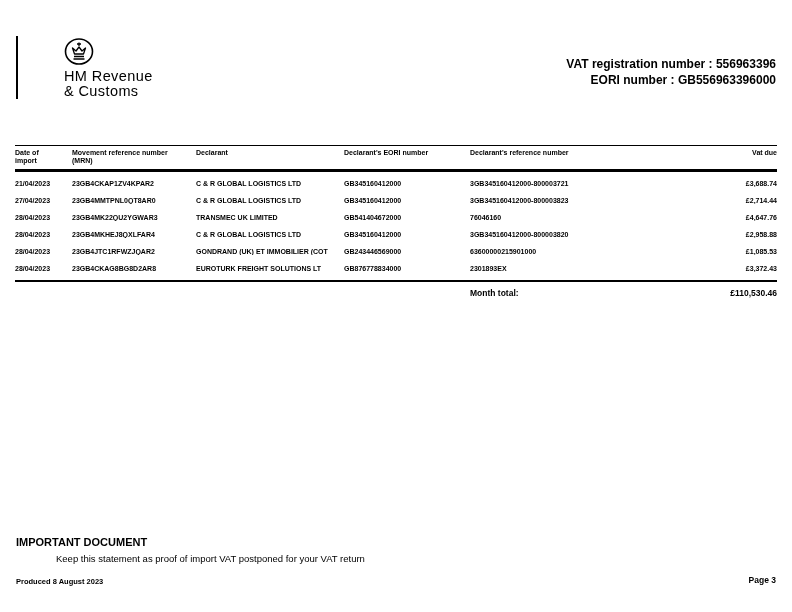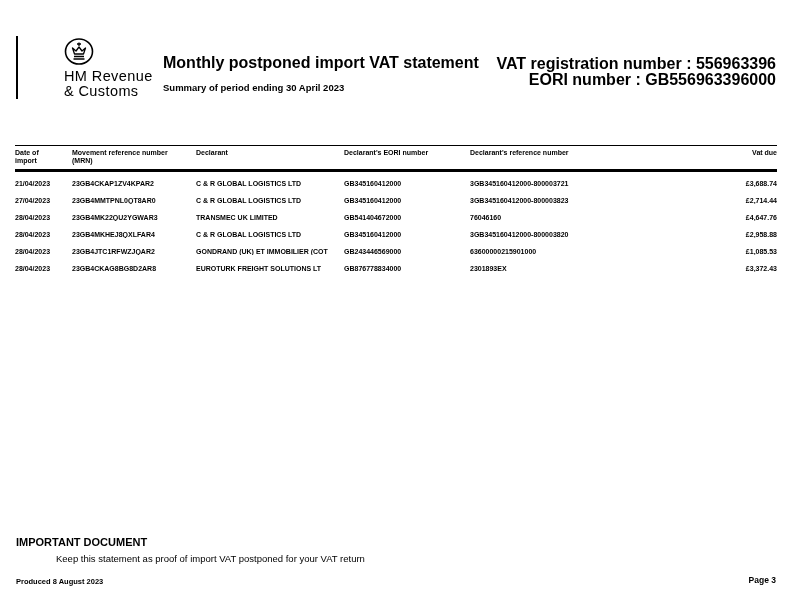--- a/index.html
+++ b/index.html
@@ -19,21 +19,21 @@
   .logo-content { padding-left:10px; padding-top:2px; }
   .crown { display:block; margin-bottom:4px; }
   .logo-text { font-size:14.5px; line-height:15px; letter-spacing:0.4px; color:#000; }
 
   .title-block { position:absolute; left:163px; top:54px; }
   .doc-title { font-size:16px; font-weight:bold; }
   .doc-subtitle { font-size:9.5px; font-weight:bold; margin-top:10px; }
 
   .right-header { position:absolute; right:16px; top:56px; text-align:right; font-weight:bold; }
   .company { font-size:10.5px; margin-bottom:5px; }
-  .rh-line { font-size:16px; line-height:16px; }
+  .rh-line { font-size:12px; line-height:16px; }
 
   
   .vat-table { position:absolute; left:15px; right:15px; top:145px; }
   .thead {
     display:flex; align-items:flex-start;
     border-top:1px solid #000;
     border-bottom:3px solid #000;
     padding:3px 0 4px 0;
     font-size:7px; font-weight:bold; line-height:8px;
   }
@@ -77,24 +77,20 @@
         <ellipse cx="15" cy="13.5" rx="13.5" ry="12.5" fill="none" stroke="#000" stroke-width="1.6"></ellipse>
         <path d="M15 4.5 L15 8 M13 6 L17 6" stroke="#000" stroke-width="1.3" fill="none"></path>
         <path d="M8.5 10 L10.5 16 L19.5 16 L21.5 10 L18 13 L15 9 L12 13 Z" fill="none" stroke="#000" stroke-width="1.3" stroke-linejoin="round"></path>
         <path d="M10 18.5 L20 18.5 M9.5 21 L20.5 21" stroke="#000" stroke-width="1.3"></path>
       </svg>
       <div class="logo-text">HM Revenue</div>
       <div class="logo-text">&amp; Customs</div>
     </div>
   </div>
 
-  <div class="title-block">
-    <div class="doc-title">Monthly postponed import VAT statement</div>
-    <div class="doc-subtitle">Summary of period ending 30 April 2023</div>
-  </div>
 
   <div class="right-header">
     <div class="rh-line">VAT registration number : 556963396</div>
     <div class="rh-line">EORI number : GB556963396000</div>
   </div>
 
   <div class="vat-table">
     <div class="thead">
         <div class="cell c0">Date of import</div>
         <div class="cell c1">Movement reference number (MRN)</div>
@@ -146,20 +142,25 @@
         </div>
         <div class="row">
           <div class="cell c0">28/04/2023</div>
           <div class="cell c1">23GB4CKAG8BG8D2AR8</div>
           <div class="cell c2">EUROTURK FREIGHT SOLUTIONS LT</div>
           <div class="cell c3">GB876778834000</div>
           <div class="cell c4">2301893EX</div>
           <div class="cell c5">£3,372.43</div>
         </div>
       </div>
+    <div class="total-row">
+      <div class="total-spacer"></div>
+      <div class="total-label">Month total:</div>
+      <div class="total-value">£110,530.46</div>
+    </div>
   </div>
 
   <div class="important-title">IMPORTANT DOCUMENT</div>
   <div class="important-text">Keep this statement as proof of import VAT postponed for your VAT return</div>
   <div class="produced">Produced 8 August 2023</div>
   <div class="page-num">Page 3</div>
 
 </div>
 
 </body></html>

